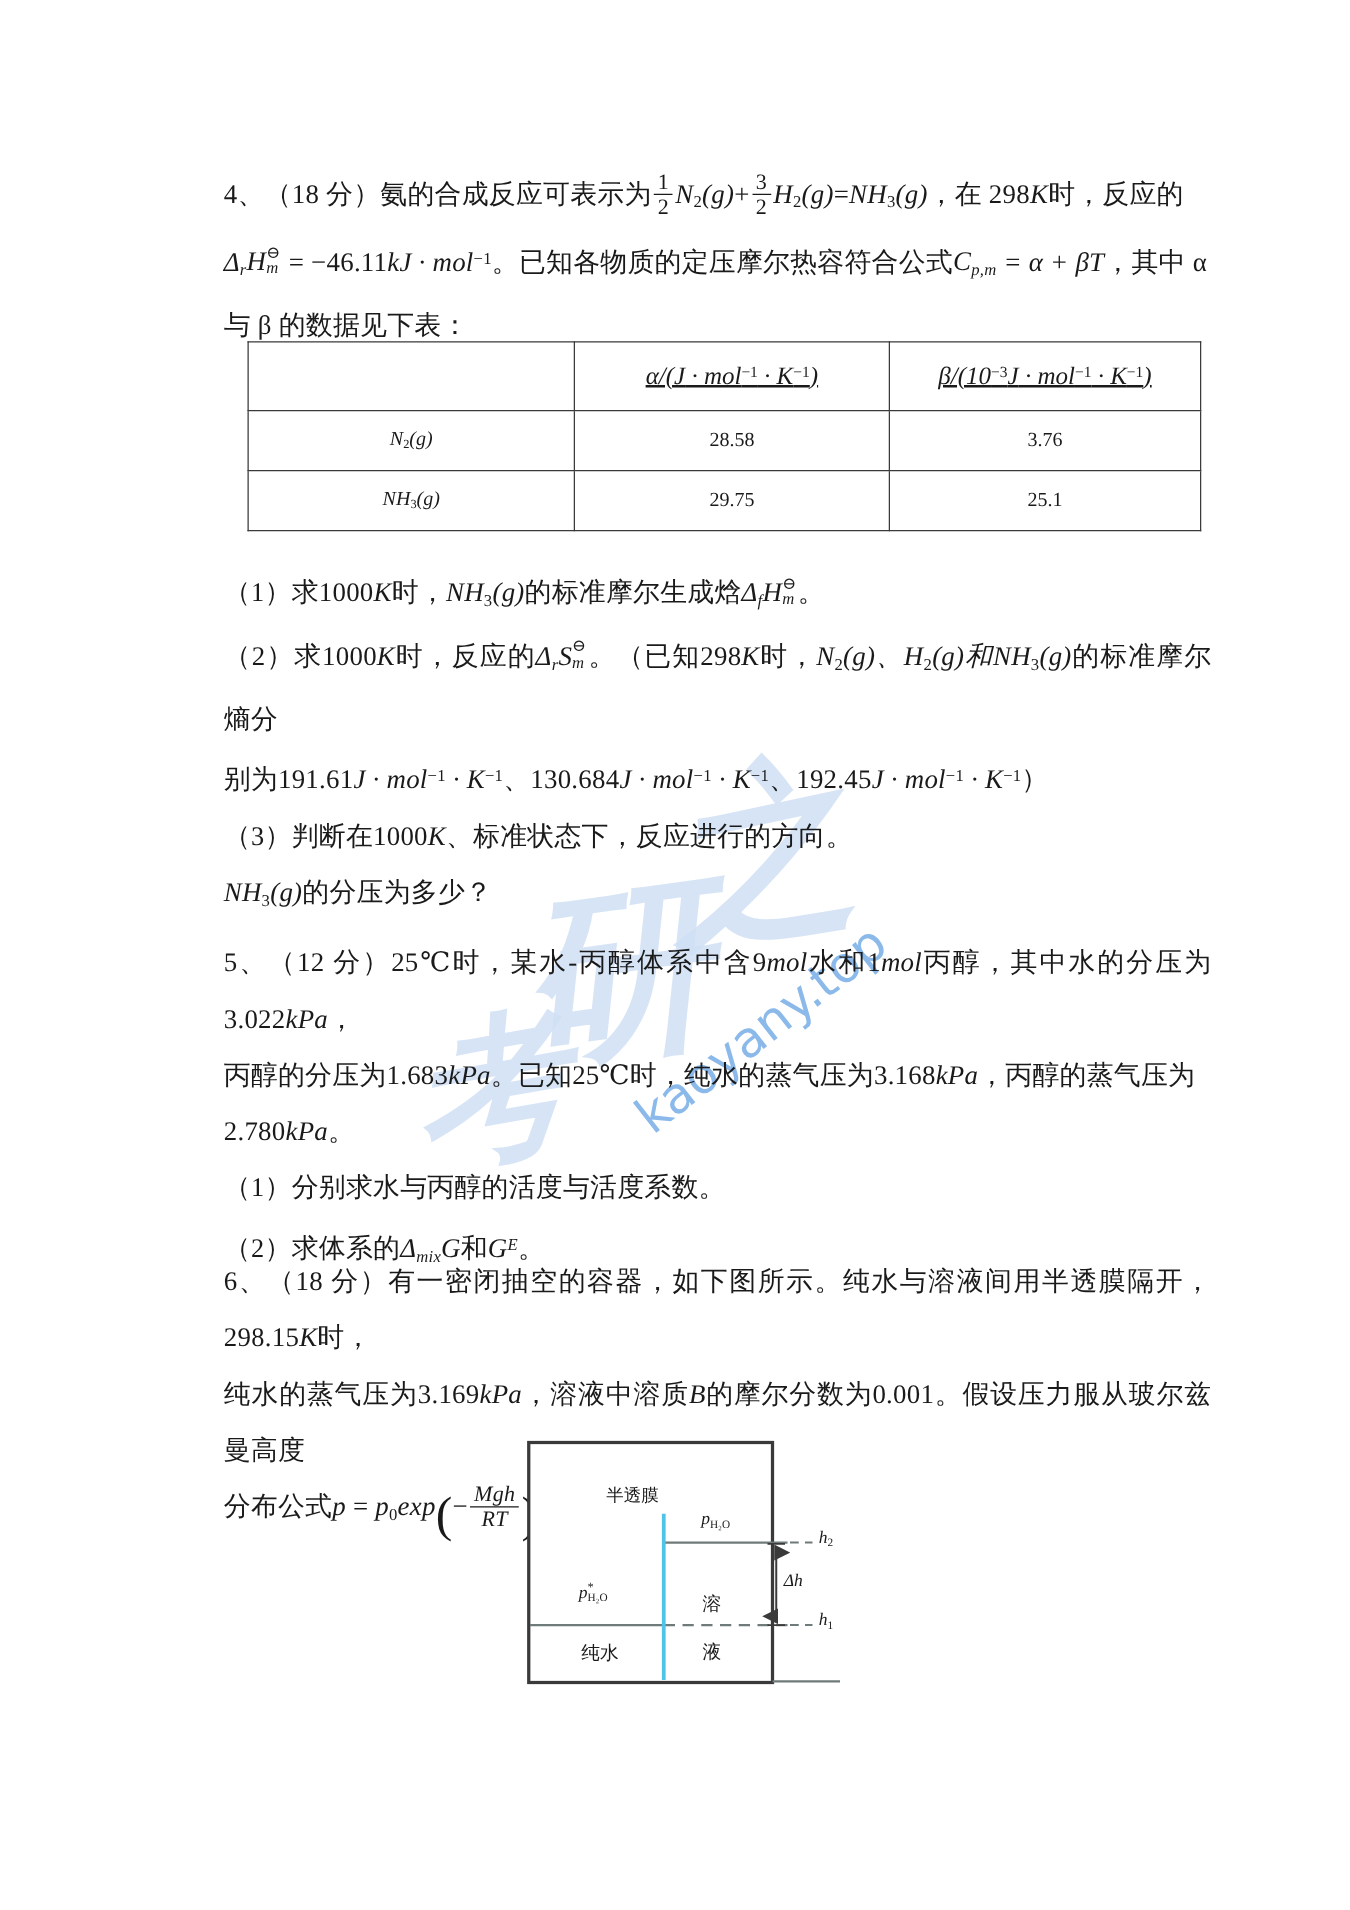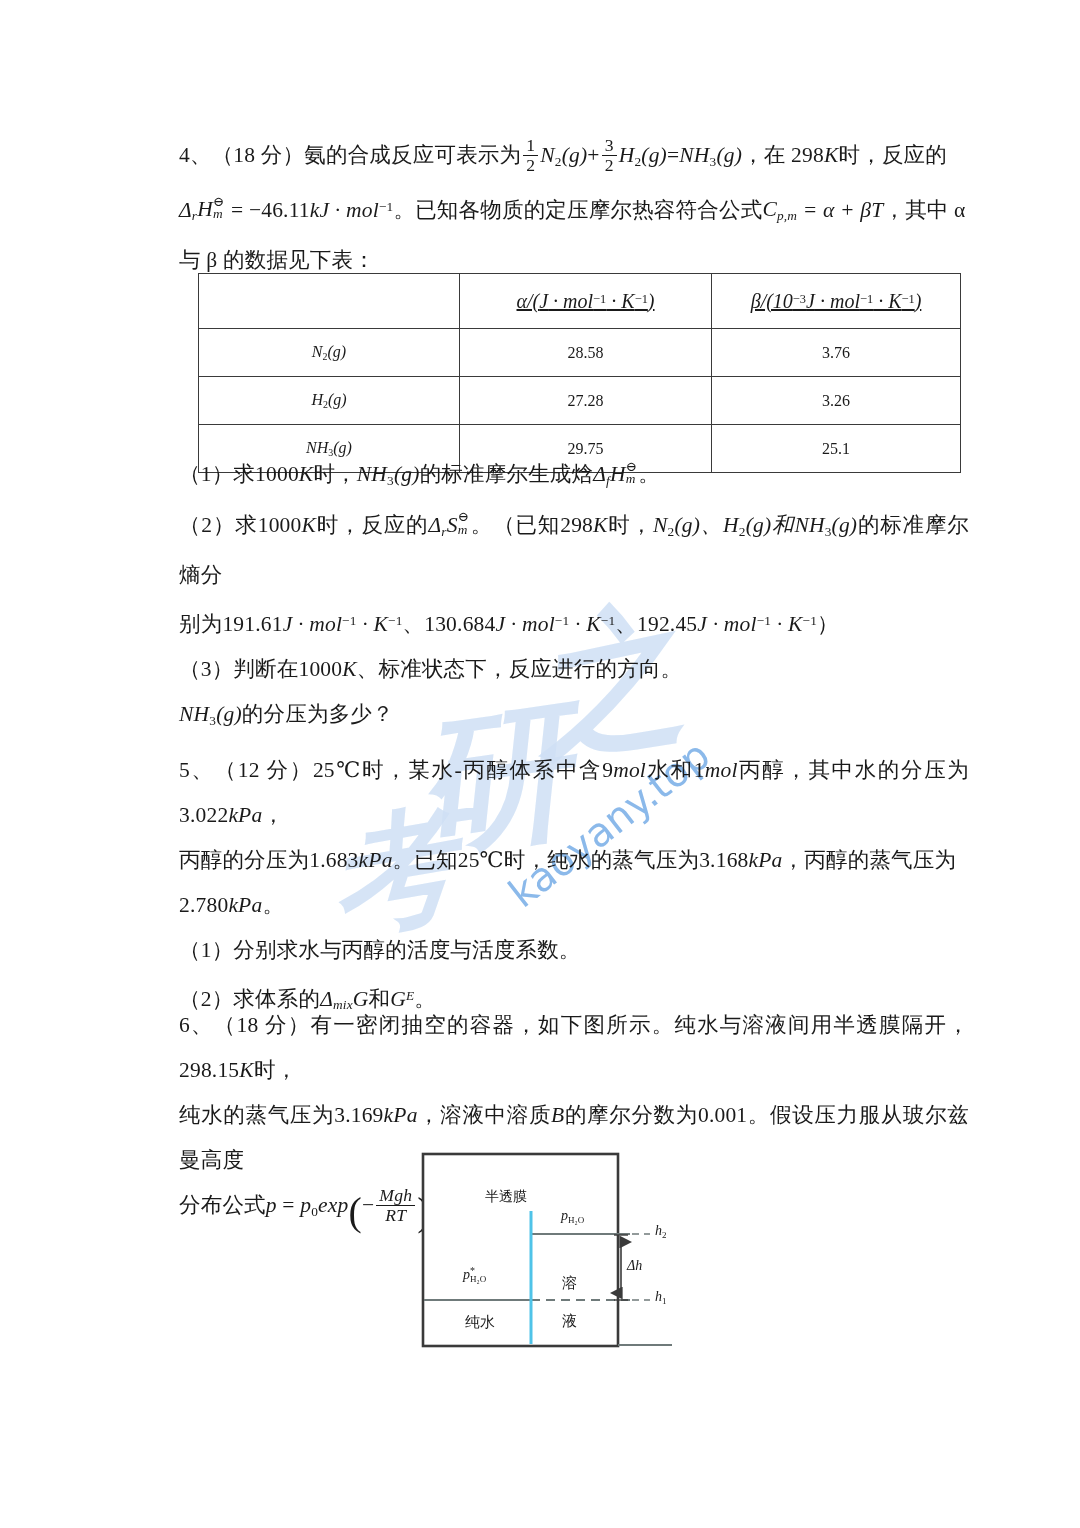--- a/index.html
+++ b/index.html
@@ -181,25 +181,20 @@
           </td>
         </tr>
       </thead>
       <tbody>
         <tr>
           <td class="c0"><i><span>N</span><sub>2</sub><span>(g)</span></i></td>
           <td class="c1 val">28.58</td>
           <td class="c2 val">3.76</td>
         </tr>
         <tr>
-          <td class="c0"><i><span>H</span><sub>2</sub><span>(g)</span></i></td>
-          <td class="c1 val">27.28</td>
-          <td class="c2 val">3.26</td>
-        </tr>
-        <tr>
           <td class="c0"><i><span>NH</span><sub>3</sub><span>(g)</span></i></td>
           <td class="c1 val">29.75</td>
           <td class="c2 val">25.1</td>
         </tr>
       </tbody>
     </table>
   </div>
 
   <div class="block" style="top:452px;">
     <div class="para">

